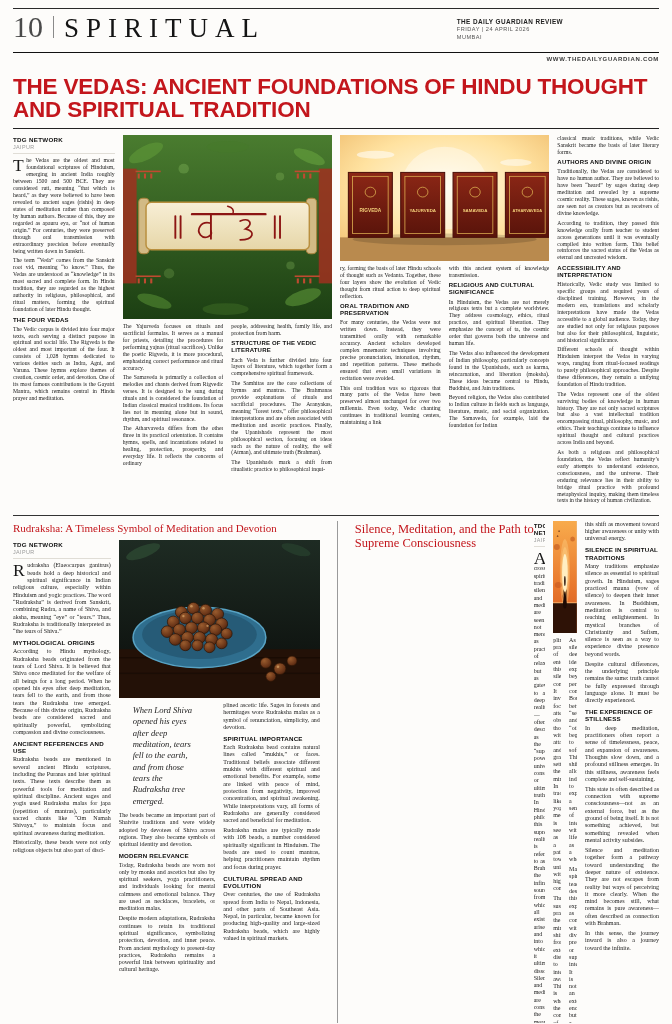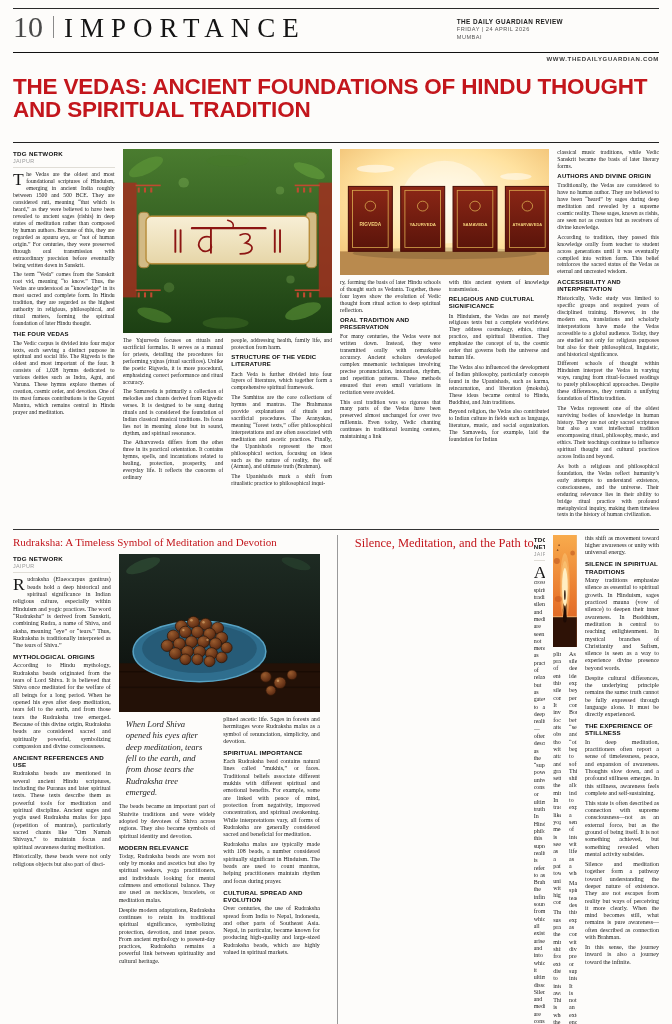--- a/index.html
+++ b/index.html
@@ -11,21 +11,21 @@
   .masthead{display:flex;align-items:flex-end;gap:10px;padding:5px 0 12px;position:relative}
   .pagenum{font-size:30px;line-height:.85;color:#4a4a4a}
   .mast-div{width:1px;align-self:stretch;background:#8a8a8a;margin:2px 0}
   .section-name{font-size:27px;line-height:.85;letter-spacing:7px;color:#141414}
   .issue{margin-left:auto;margin-right:96px;font-family:"Liberation Sans","DejaVu Sans",sans-serif;color:#222;text-align:left}
   .issue .pub{font-weight:700;font-size:6.4px;letter-spacing:.4px}
   .issue .dl,.issue .city{font-size:5.6px;color:#555;margin-top:1.5px;letter-spacing:.5px}
   .mast-rule{border-top:1.3px solid #111}
   .website{text-align:right;font:700 6px "Liberation Sans",sans-serif;letter-spacing:.7px;color:#3a3a3a;margin:3px 0 3px}
   
-  .headline{margin:13px 0 0;padding-bottom:21px;border-bottom:1px solid #222}
+  .headline{margin:13px 0 0;padding-bottom:7px;border-bottom:1px solid #222}
   .headline .hl{display:block;font-family:"Liberation Sans","DejaVu Sans",sans-serif;font-weight:700;
                 font-size:22.5px;line-height:1.03;color:#c3161c;letter-spacing:-.2px}
   
   .lead-body{display:flex;gap:8px;height:374px;overflow:hidden;margin-top:6px}
   .col{flex:1;min-width:0;overflow:hidden}
   .colgroup{flex:2.06;display:flex;flex-direction:column;min-width:0;overflow:hidden}
   .cols{display:flex;gap:8px;flex:1;overflow:hidden;margin-top:4px}
   .img{width:100%;display:block;background:#ddd}
   .img-banner{height:184px}
   .img-books{height:126px}
@@ -45,37 +45,37 @@
   .story-head{font-weight:400;color:#c3161c;margin:1px 0 6px}
   .rud-head{font-size:11px;line-height:1.1;white-space:nowrap}
   .sil-head{font-size:12.5px;line-height:1.12;margin:1px 0 5px}
   .sil-head .hl2{display:block}
   .story-body{display:flex;gap:8px;flex:1;overflow:hidden}
   .rwrap{flex:2.06;display:flex;flex-direction:column;min-width:0;overflow:hidden}
   .img-beads{height:158px}
   .img-sunset{height:112px}
   .bottom .para{font-size:6px;line-height:1.22}
   .bottom .subhead{font-size:6.2px}
-  .para.pullquote{font-style:italic;font-size:8.6px;line-height:1.32;text-align:left;margin:3px 7px 5px;color:#1d1d1d}
+  .para.pullquote{font-style:italic;font-size:8.6px;line-height:1.32;text-align:left;margin:3px 14px 5px;color:#1d1d1d}
   .sil-top{display:flex;gap:8px;flex:1;overflow:hidden}
   .sil-main{flex:3;display:flex;min-width:0;overflow:hidden}
   .sil-body{display:flex;gap:8px;flex:1;overflow:hidden}
   svg text{font-family:"Liberation Sans",sans-serif}
 </style>
 </head>
 <body>
 
 <div class="page">
 
   <div class="hairline"></div>
 
   <div class="masthead">
     <div class="pagenum">10</div>
     <div class="mast-div"></div>
-    <div class="section-name">IMPORTANCE</div>
+    <div class="section-name">SPIRITUAL</div>
     <div class="issue">
       <div class="pub">THE DAILY GUARDIAN REVIEW</div>
       <div class="dl">FRIDAY | 24 APRIL 2026</div>
       <div class="city">MUMBAI</div>
     </div>
   </div>
   <div class="mast-rule"></div>
   <div class="website">WWW.THEDAILYGUARDIAN.COM</div>
 
   <section>
@@ -354,20 +354,21 @@
       </div>
     </section>
 
     <div class="vdiv"></div>
 
     <section class="story-sil">
       <div class="sil-top">
         <div class="sil-main">
           <h2 class="story-head sil-head">
             <span class="hl2">Silence, Meditation, and the Path to</span>
+            <span class="hl2">Supreme Consciousness</span>
           </h2>
           <div class="sil-body">
             <div class="col">
               <div class="byline">
                 <div class="agency">TDG NETWORK</div>
                 <div class="place">JAIPUR</div>
               </div>
               <div class="flow">
                   <p class="para dropcap">Across spiritual traditions, silence and meditation are seen not merely as practices of relaxation, but as gateways to a deeper reality—often described as the “supreme power,” universal consciousness, or ultimate truth. In Hindu philosophy, this supreme reality is referred to as Brahman, the infinite source from which all existence arises and into which it ultimately dissolves. Silence and meditation are considered the means through which the human mind can come into contact with this profound dimension.</p>
                   <h4 class="subhead">THE MEANING OF SILENCE BEYOND WORDS</h4>

